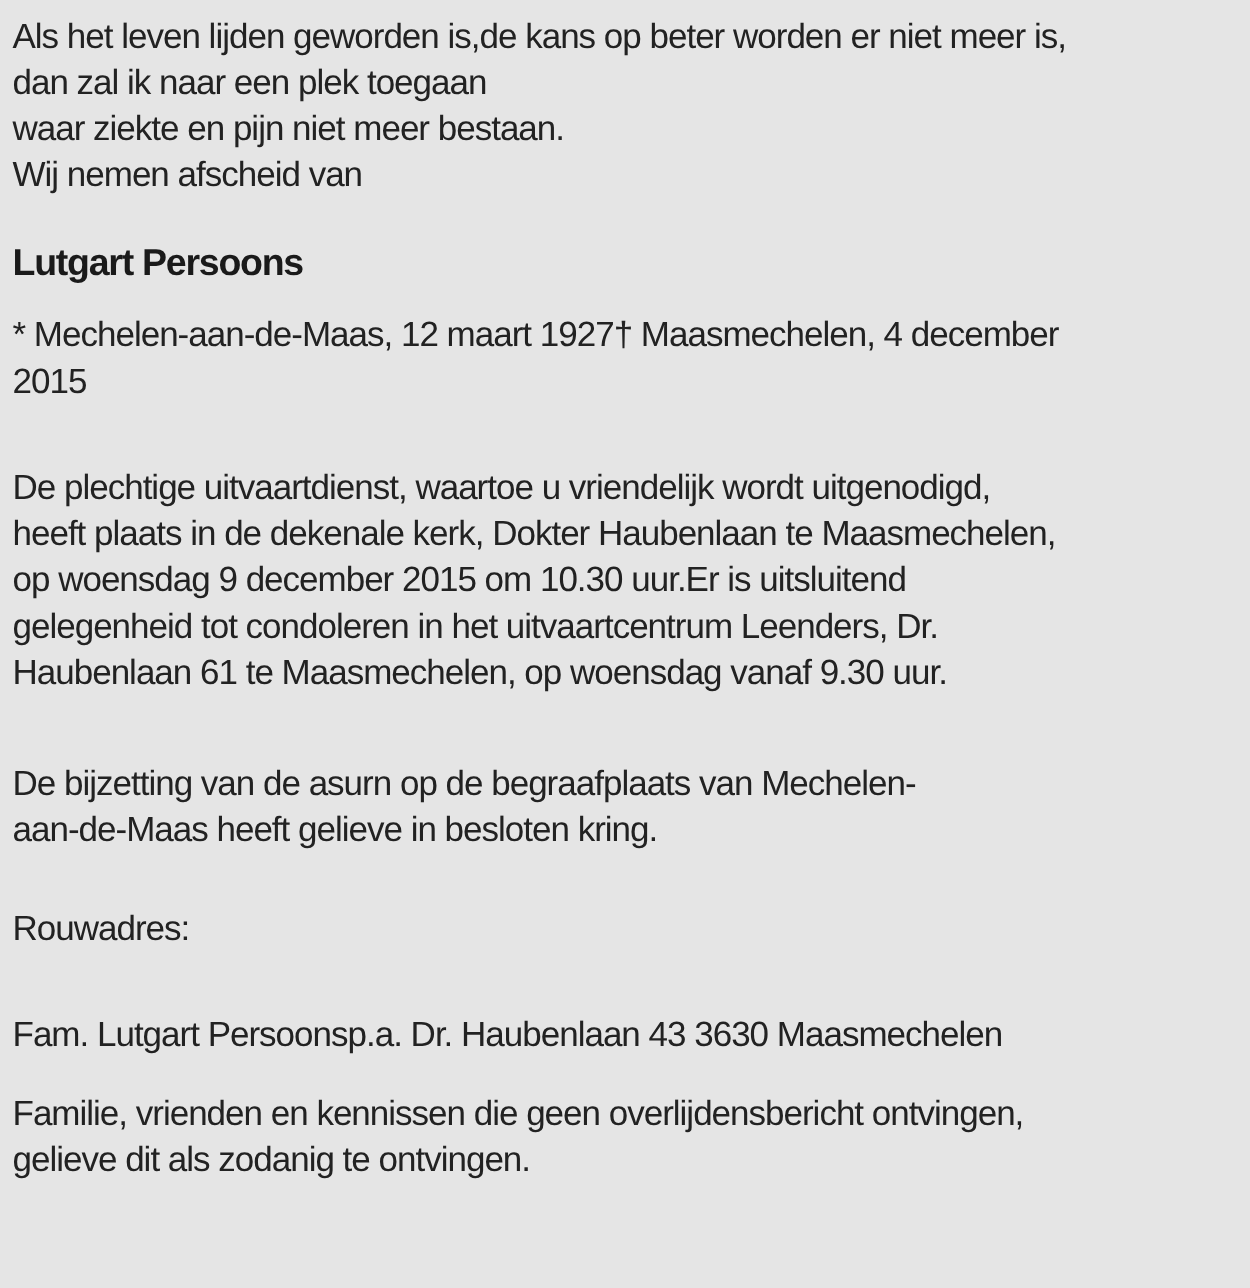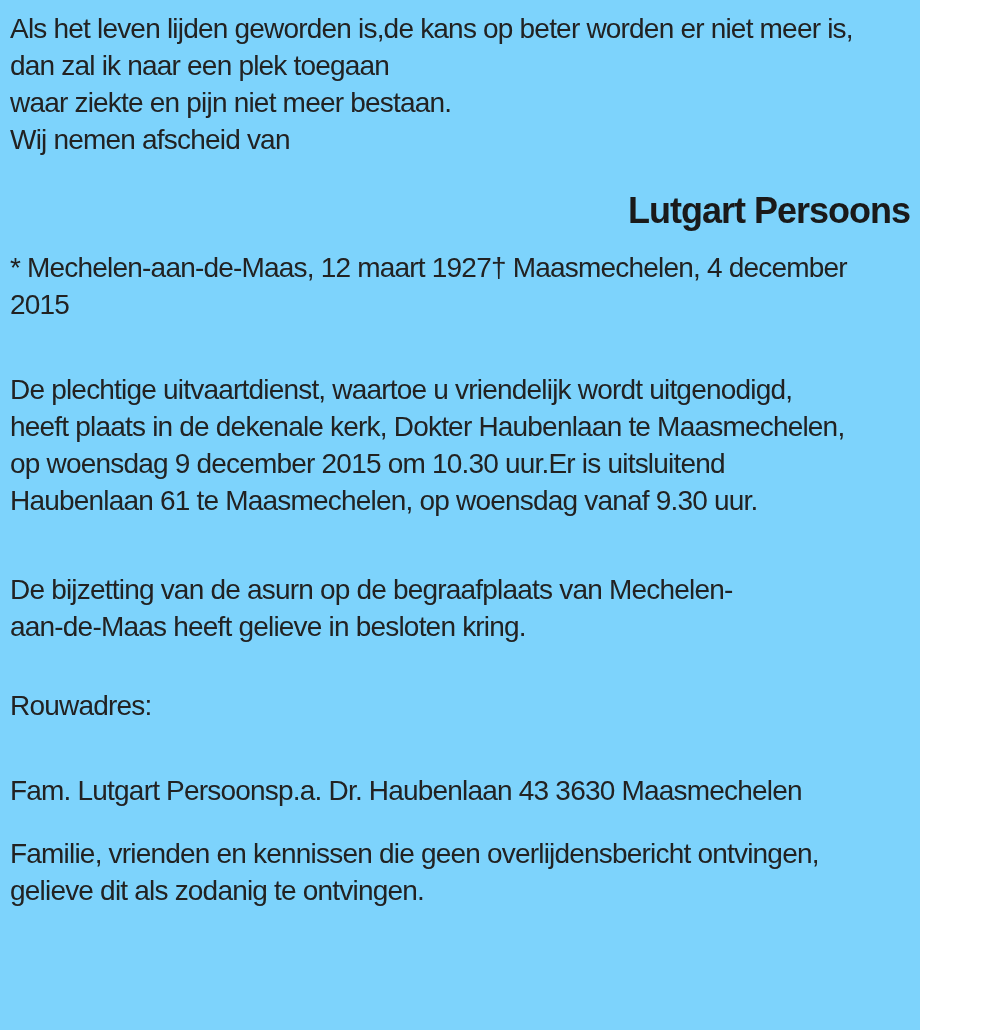--- a/index.html
+++ b/index.html
@@ -1,46 +1,45 @@
 <!DOCTYPE html>
 <html><head>
 <meta charset="utf-8">
 <style>
   html, body {
     margin: 0;
     padding: 0;
     background: #ffffff;
   }
   .doc {
-    width: 920px;
+    width: 1000px;
     height: 1030px;
     box-sizing: border-box;
     padding: 10px 10px 0 10px;
-    background: #7dd3fc;
+    background: #e5e5e5;
     color: #222222;
     font-family: "Liberation Sans", "DejaVu Sans", sans-serif;
     font-size: 28px;
     letter-spacing: -0.8px;
     line-height: 37px;
     overflow: hidden;
   }
   .line {
     white-space: nowrap;
   }
   .intro {
   }
   h1.deceased-name {
     margin: 28px 0 0 0;
-    font-size: 36px;
+    font-size: 30px;
     line-height: 50px;
     letter-spacing: -1px;
     font-weight: bold;
     color: #1a1a1a;
     white-space: nowrap;
-    text-align: right;
   }
   .life-dates {
     margin-top: 13px;
   }
   .funeral {
     margin-top: 48px;
   }
   .burial {
     margin-top: 52px;
   }
@@ -71,20 +70,21 @@
 
   <div class="life-dates">
     <div class="line">* Mechelen-aan-de-Maas, 12 maart 1927† Maasmechelen, 4 december</div>
     <div class="line">2015</div>
   </div>
 
   <div class="funeral">
     <div class="line">De plechtige uitvaartdienst, waartoe u vriendelijk wordt uitgenodigd,</div>
     <div class="line">heeft plaats in de dekenale kerk, Dokter Haubenlaan te Maasmechelen,</div>
     <div class="line">op woensdag 9 december 2015 om 10.30 uur.Er is uitsluitend</div>
+    <div class="line">gelegenheid tot condoleren in het uitvaartcentrum Leenders, Dr.</div>
     <div class="line">Haubenlaan 61 te Maasmechelen, op woensdag vanaf 9.30 uur.</div>
   </div>
 
   <div class="burial">
     <div class="line">De bijzetting van de asurn op de begraafplaats van Mechelen-</div>
     <div class="line">aan-de-Maas heeft gelieve in besloten kring.</div>
   </div>
 
   <div class="mourning-label line">Rouwadres:</div>
 

